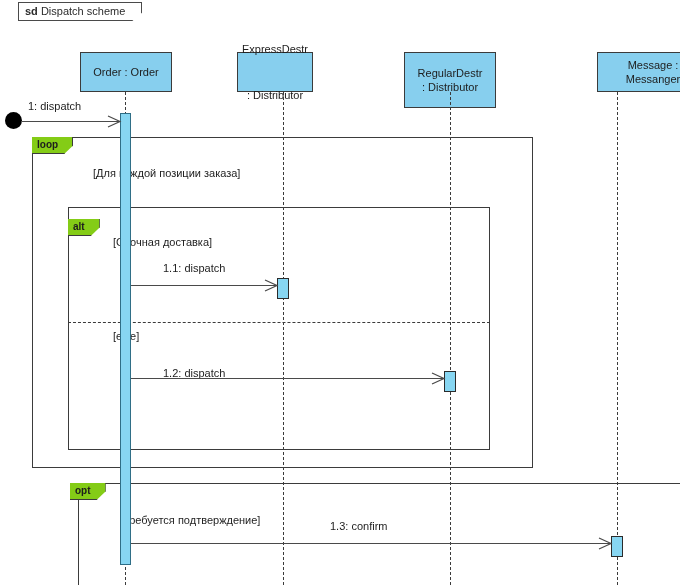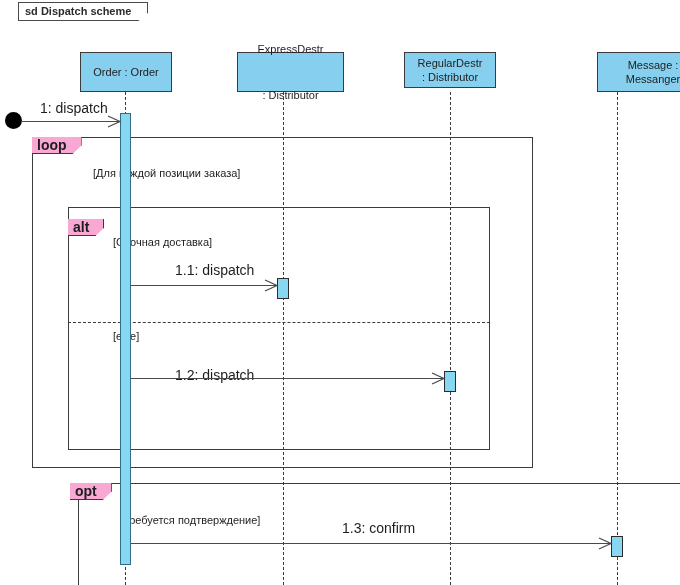--- a/index.html
+++ b/index.html
@@ -28,21 +28,21 @@
     border: 1px solid #4a4a4a;
     background: #ffffff;
     font-size: 11px;
     line-height: 17px;
     color: #2b2b2b;
     white-space: nowrap;
     -webkit-clip-path: polygon(0 0, 100% 0, 100% 55%, calc(100% - 10px) 100%, 0 100%);
     clip-path: polygon(0 0, 100% 0, 100% 55%, calc(100% - 10px) 100%, 0 100%);
   }
   .sd-tab b { font-weight: bold; }
-  .sd-tab .sd-name { font-weight: bold; }
+  .sd-tab .sd-name { font-weight: normal; }
 
   
   .lifeline-box {
     position: absolute;
     box-sizing: border-box;
     background: #87cfee;
     border: 1px solid #3b3b3b;
     text-align: center;
     font-size: 11px;
     color: #1d1d1d;
@@ -79,24 +79,24 @@
     box-sizing: border-box;
     border: 1px solid #3b3b3b;
     background: transparent;
   }
   .fragment-tab {
     position: absolute;
     box-sizing: border-box;
     border: 1px solid #3b3b3b;
     border-top: none;
     border-left: none;
-    background: #f9a8d4;
+    background: #84cc16;
     height: 17px;
     padding: 0 14px 0 5px;
-    font-size: 14px;
+    font-size: 10px;
     font-weight: bold;
     line-height: 16px;
     color: #1d1d1d;
     -webkit-clip-path: polygon(0 0, 100% 0, 100% 50%, calc(100% - 9px) 100%, 0 100%);
     clip-path: polygon(0 0, 100% 0, 100% 50%, calc(100% - 9px) 100%, 0 100%);
   }
   .divider {
     position: absolute;
     height: 0;
     border-top: 1px dashed #3b3b3b;
@@ -104,24 +104,23 @@
 
   
   .guard {
     position: absolute;
     font-size: 11px;
     color: #1d1d1d;
     white-space: nowrap;
   }
   .msg-label {
     position: absolute;
-    font-size: 14px;
+    font-size: 11px;
     color: #1d1d1d;
     white-space: nowrap;
-    margin-left: 12px;
   }
 
   
   .msg-line {
     position: absolute;
     height: 0;
     border-top: 1px solid #4a4a4a;
   }
   .arrowhead {
     position: absolute;
@@ -147,26 +146,26 @@
 
   <div class="sd-tab">
     <b>sd</b>
     <span class="sd-name">Dispatch scheme</span>
   </div>
 
   <div class="lifeline-box" style="left:80px; top:52px; width:92px; height:40px;">
     <span>Order : Order</span>
   </div>
 
-  <div class="lifeline-box" style="left:237px; top:52px; width:107px; height:40px;gap:32px;">
+  <div class="lifeline-box" style="left:237px; top:52px; width:76px; height:40px;gap:32px;">
     <span>ExpressDestr</span>
     <span>: Distributor</span>
   </div>
 
-  <div class="lifeline-box" style="left:404px; top:52px; width:92px; height:36px;">
+  <div class="lifeline-box" style="left:404px; top:52px; width:92px; height:56px;">
     <span>RegularDestr</span>
     <span>: Distributor</span>
   </div>
 
   <div class="lifeline-box" style="left:597px; top:52px; width:112px; height:40px;">
     <span>Message :</span>
     <span>Messanger</span>
   </div>
 
   <div class="lifeline-stem" style="left:125px; top:92px; height:493px;"></div>

